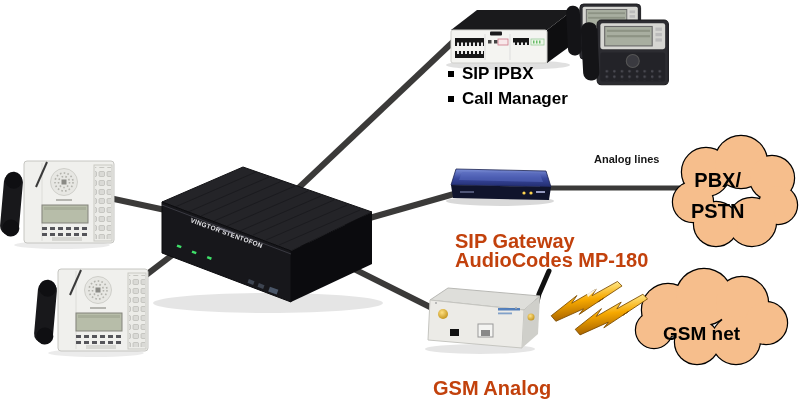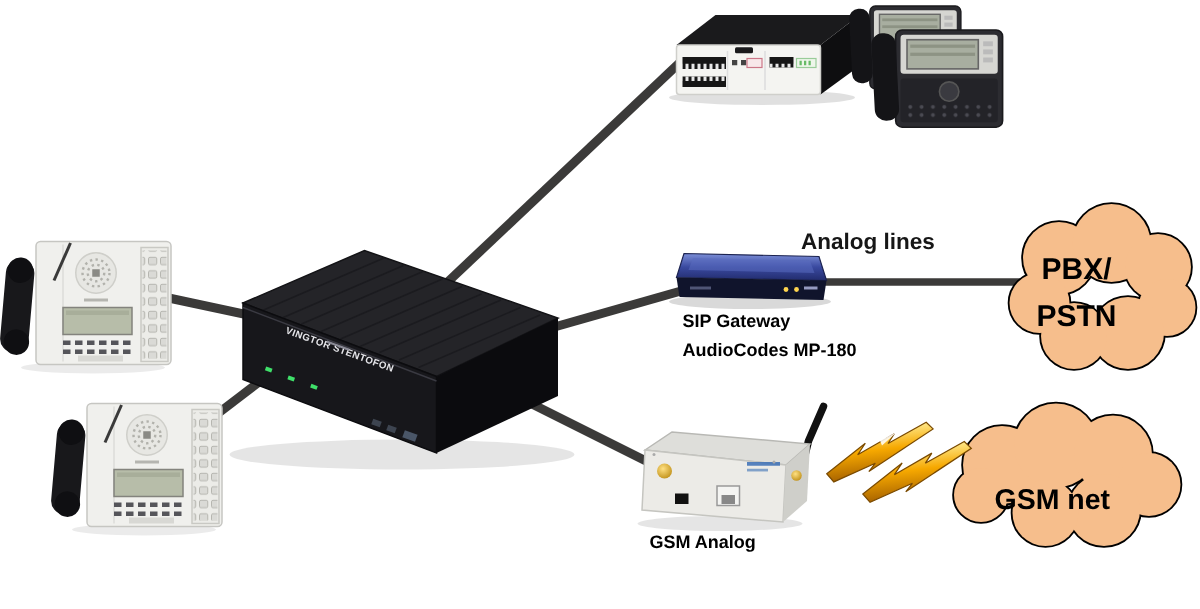--- a/index.html
+++ b/index.html
@@ -3,22 +3,22 @@
 <meta charset="utf-8">
 <style>
   html,body{margin:0;padding:0;background:#fff;}
   #stage{position:relative;width:800px;height:406px;background:#ffffff;overflow:hidden;
          font-family:"Liberation Sans", sans-serif;}
   #diagram-svg{position:absolute;left:0;top:0;}
   .label{position:absolute;font-weight:bold;white-space:nowrap;}
   .bullets{left:448px;top:64px;font-size:17px;color:#000;}
   .bullet-row{display:flex;align-items:flex-start;margin-bottom:5px;}
   .sq{width:6px;height:6px;background:#000;margin:7px 8px 0 0;flex:0 0 auto;}
-  .analog{left:534px;top:153px;font-size:15px;color:#161616;}
-  .gw-label{font-size:12px;line-height:19px;color:#000000;}
+  .analog{left:594px;top:153px;font-size:11px;color:#161616;}
+  .gw-label{font-size:20px;line-height:19px;color:#c2410c;margin-top:27px;}
   .sipgw{left:455px;top:205px;}
   .gsmgw{left:433px;top:352px;}
   .cloud-text{color:#000;text-align:center;}
   .pbx-text{left:691px;top:165px;font-size:20px;line-height:31px;}
   .gsm-text{left:663px;top:299px;font-size:19px;margin-top:24px;}
 </style>
 </head>
 <body>
 
 <div id="stage">
@@ -245,20 +245,30 @@
     <rect x="498" y="312.5" width="14" height="1.8" fill="#3b6fb5" opacity="0.6"></rect>
     <circle cx="436" cy="303" r="1" fill="#aaa"></circle>
         <circle cx="516" cy="308" r="1" fill="#aaa"></circle>
     <circle cx="531" cy="317" r="3.5" fill="url(#goldDot)"></circle>
   </g>
 
   <use href="#wphone" transform="translate(2,161)"></use>
   <use href="#wphone" transform="translate(36,269)"></use>
 </svg>
 
+<div class="label bullets">
+  <div class="bullet-row">
+    <span class="sq"></span>
+    <span>SIP IPBX</span>
+  </div>
+  <div class="bullet-row">
+    <span class="sq"></span>
+    <span>Call Manager</span>
+  </div>
+</div>
 
 <div class="label analog">Analog lines</div>
 
 <div class="label gw-label sipgw">
   <div>SIP Gateway</div>
   <div>AudioCodes MP-180</div>
 </div>
 
 <div class="label gw-label gsmgw">
   <div>GSM Analog</div>

